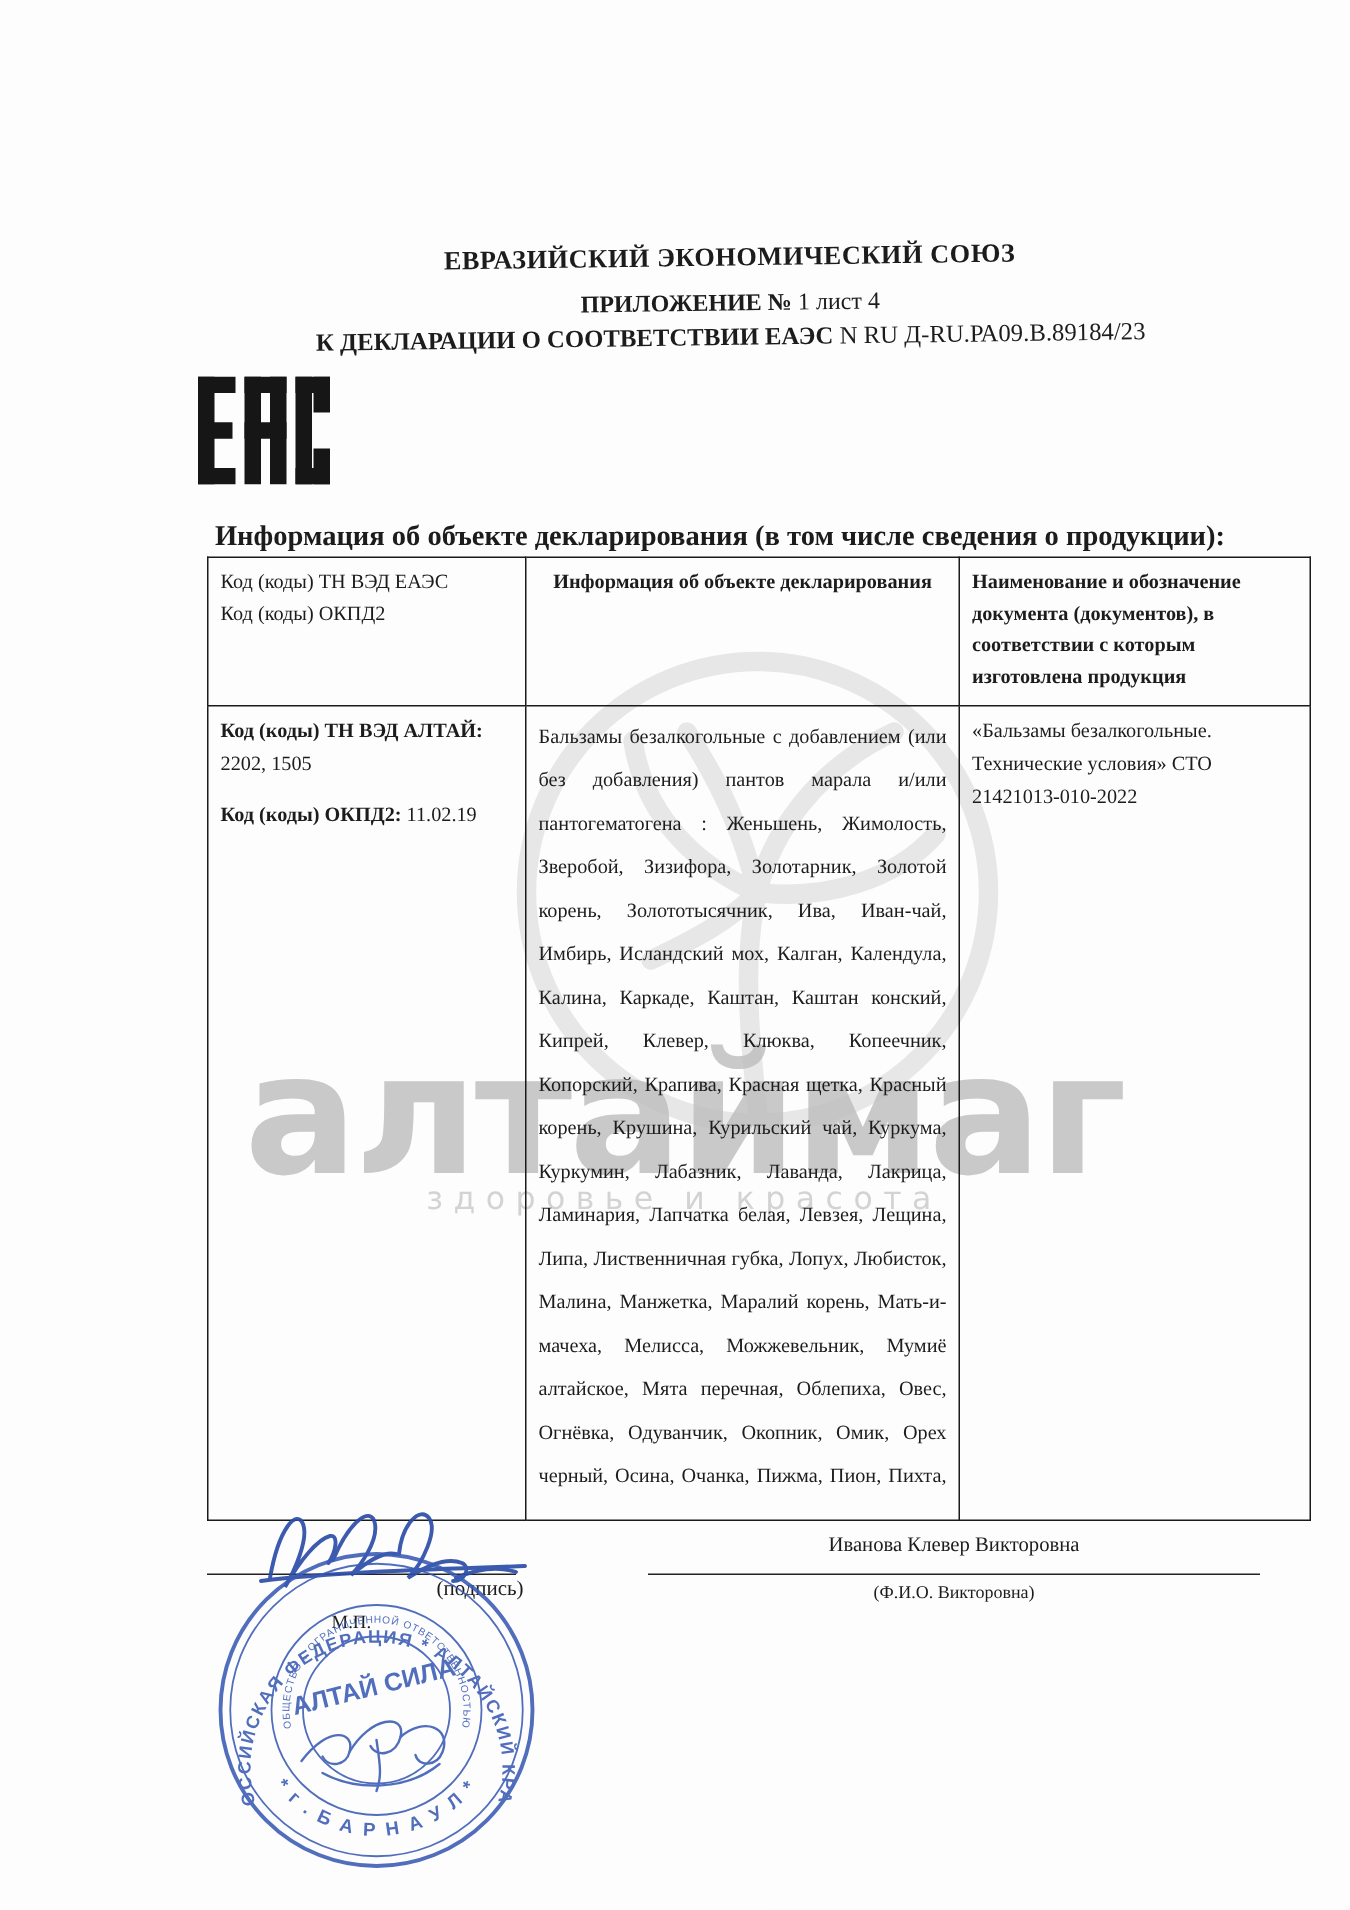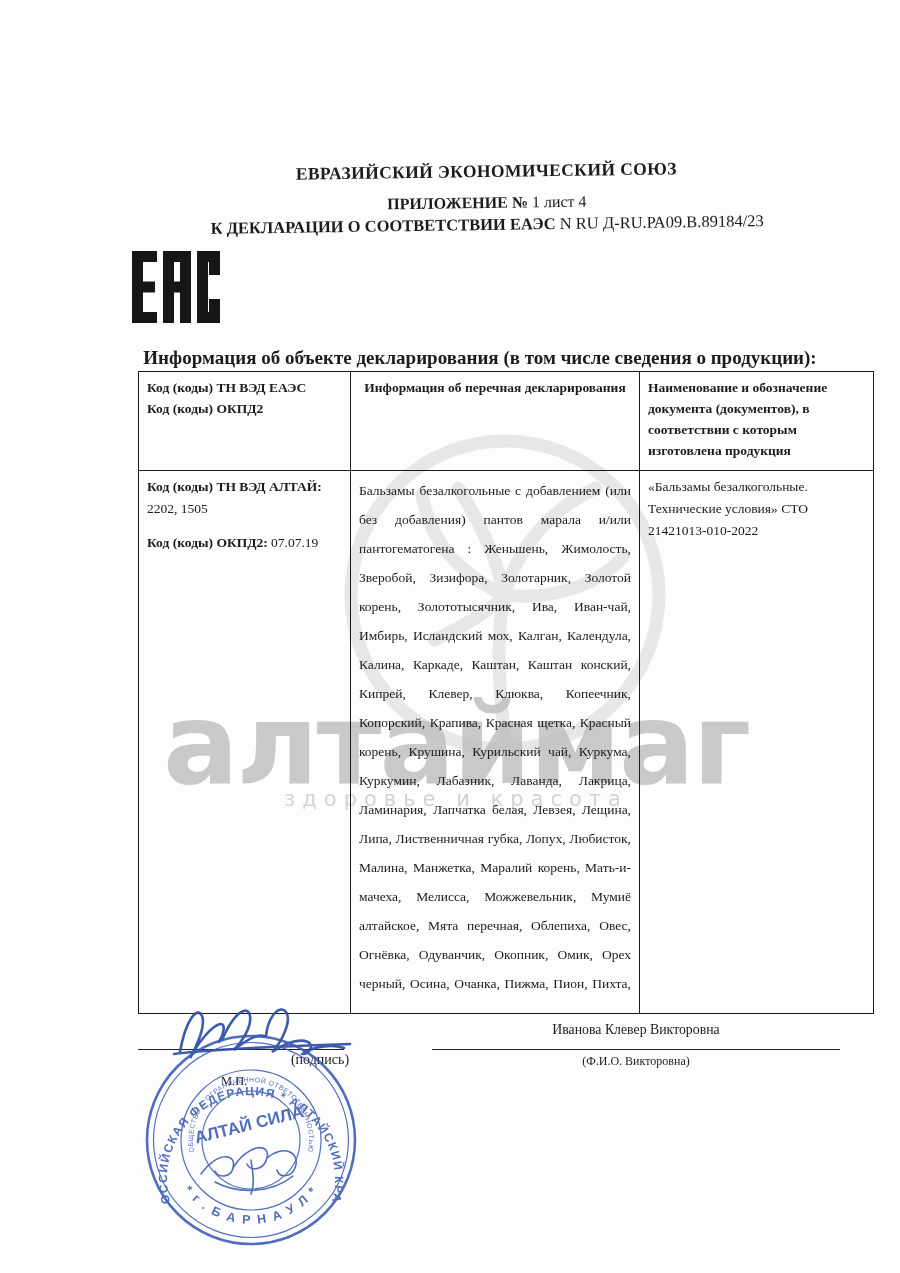--- a/index.html
+++ b/index.html
@@ -38,21 +38,21 @@
     font-size:19px;font-weight:bold;
   }
   table.decl{
     position:absolute;left:138px;top:371px;width:684px;height:622px;
     border-collapse:collapse;table-layout:fixed;background:transparent;
   }
   table.decl th, table.decl td{
     border:1.6px solid #1a1a1a;vertical-align:top;padding:5px 8px;
     font-size:13.5px;background:transparent;
   }
-  th.c1h{width:195px;text-align:left;font-weight:bold;line-height:21px;height:88px;}
+  th.c1h{width:195px;text-align:left;font-weight:normal;line-height:21px;height:88px;}
   th.c2h{width:272px;text-align:center;font-weight:bold;line-height:21px;}
   th.c3h{width:217px;text-align:left;font-weight:bold;line-height:21px;padding-top:9px;}
   td.c1{line-height:22px;}
   td.c2{text-align:justify;line-height:29px;padding:6px 9px;}
   td.c3{line-height:22px;}
   .code-line{white-space:nowrap;}
   .okpd-line{margin-top:12px;white-space:nowrap;}
   .cell-clip{max-height:532px;overflow:hidden;}
 
   
@@ -115,30 +115,30 @@
 
   <div class="tbl-caption">Информация об объекте декларирования (в том числе сведения о продукции):</div>
 
   <table class="decl">
     <thead>
       <tr>
         <th class="c1h">
           <div>Код (коды) ТН ВЭД ЕАЭС</div>
           <div>Код (коды) ОКПД2</div>
         </th>
-        <th class="c2h">Информация об перечная декларирования</th>
+        <th class="c2h">Информация об объекте декларирования</th>
         <th class="c3h">Наименование и обозначение документа (документов), в соответствии с которым изготовлена продукция</th>
       </tr>
     </thead>
     <tbody>
       <tr>
         <td class="c1">
           <div class="code-line bold">Код (коды) ТН ВЭД АЛТАЙ:</div>
           <div class="code-line">2202, 1505</div>
-          <div class="okpd-line"><span class="bold">Код (коды) ОКПД2:</span><span> 07.07.19</span></div>
+          <div class="okpd-line"><span class="bold">Код (коды) ОКПД2:</span><span> 11.02.19</span></div>
         </td>
         <td class="c2">
           <div class="cell-clip">Бальзамы безалкогольные с добавлением (или без добавления) пантов марала и/или пантогематогена : Женьшень, Жимолость, Зверобой, Зизифора, Золотарник, Золотой корень, Золототысячник, Ива, Иван-чай, Имбирь, Исландский мох, Калган, Календула, Калина, Каркаде, Каштан, Каштан конский, Кипрей, Клевер, Клюква, Копеечник, Копорский, Крапива, Красная щетка, Красный корень, Крушина, Курильский чай, Куркума, Куркумин, Лабазник, Лаванда, Лакрица, Ламинария, Лапчатка белая, Левзея, Лещина, Липа, Лиственничная губка, Лопух, Любисток, Малина, Манжетка, Маралий корень, Мать-и-мачеха, Мелисса, Можжевельник, Мумиё алтайское, Мята перечная, Облепиха, Овес, Огнёвка, Одуванчик, Окопник, Омик, Орех черный, Осина, Очанка, Пижма, Пион, Пихта, Подорожник, Полынь, Прополис пчелиный, Пустырник, Пырей, Расторопша, Рейши, Родиола розовая, Рододендрон Адамса, Роза, Розмарин, Ромашка,</div>
         </td>
         <td class="c3">«Бальзамы безалкогольные. Технические условия» СТО 21421013-010-2022</td>
       </tr>
     </tbody>
   </table>
 
   <div class="sig-line-left"></div>

